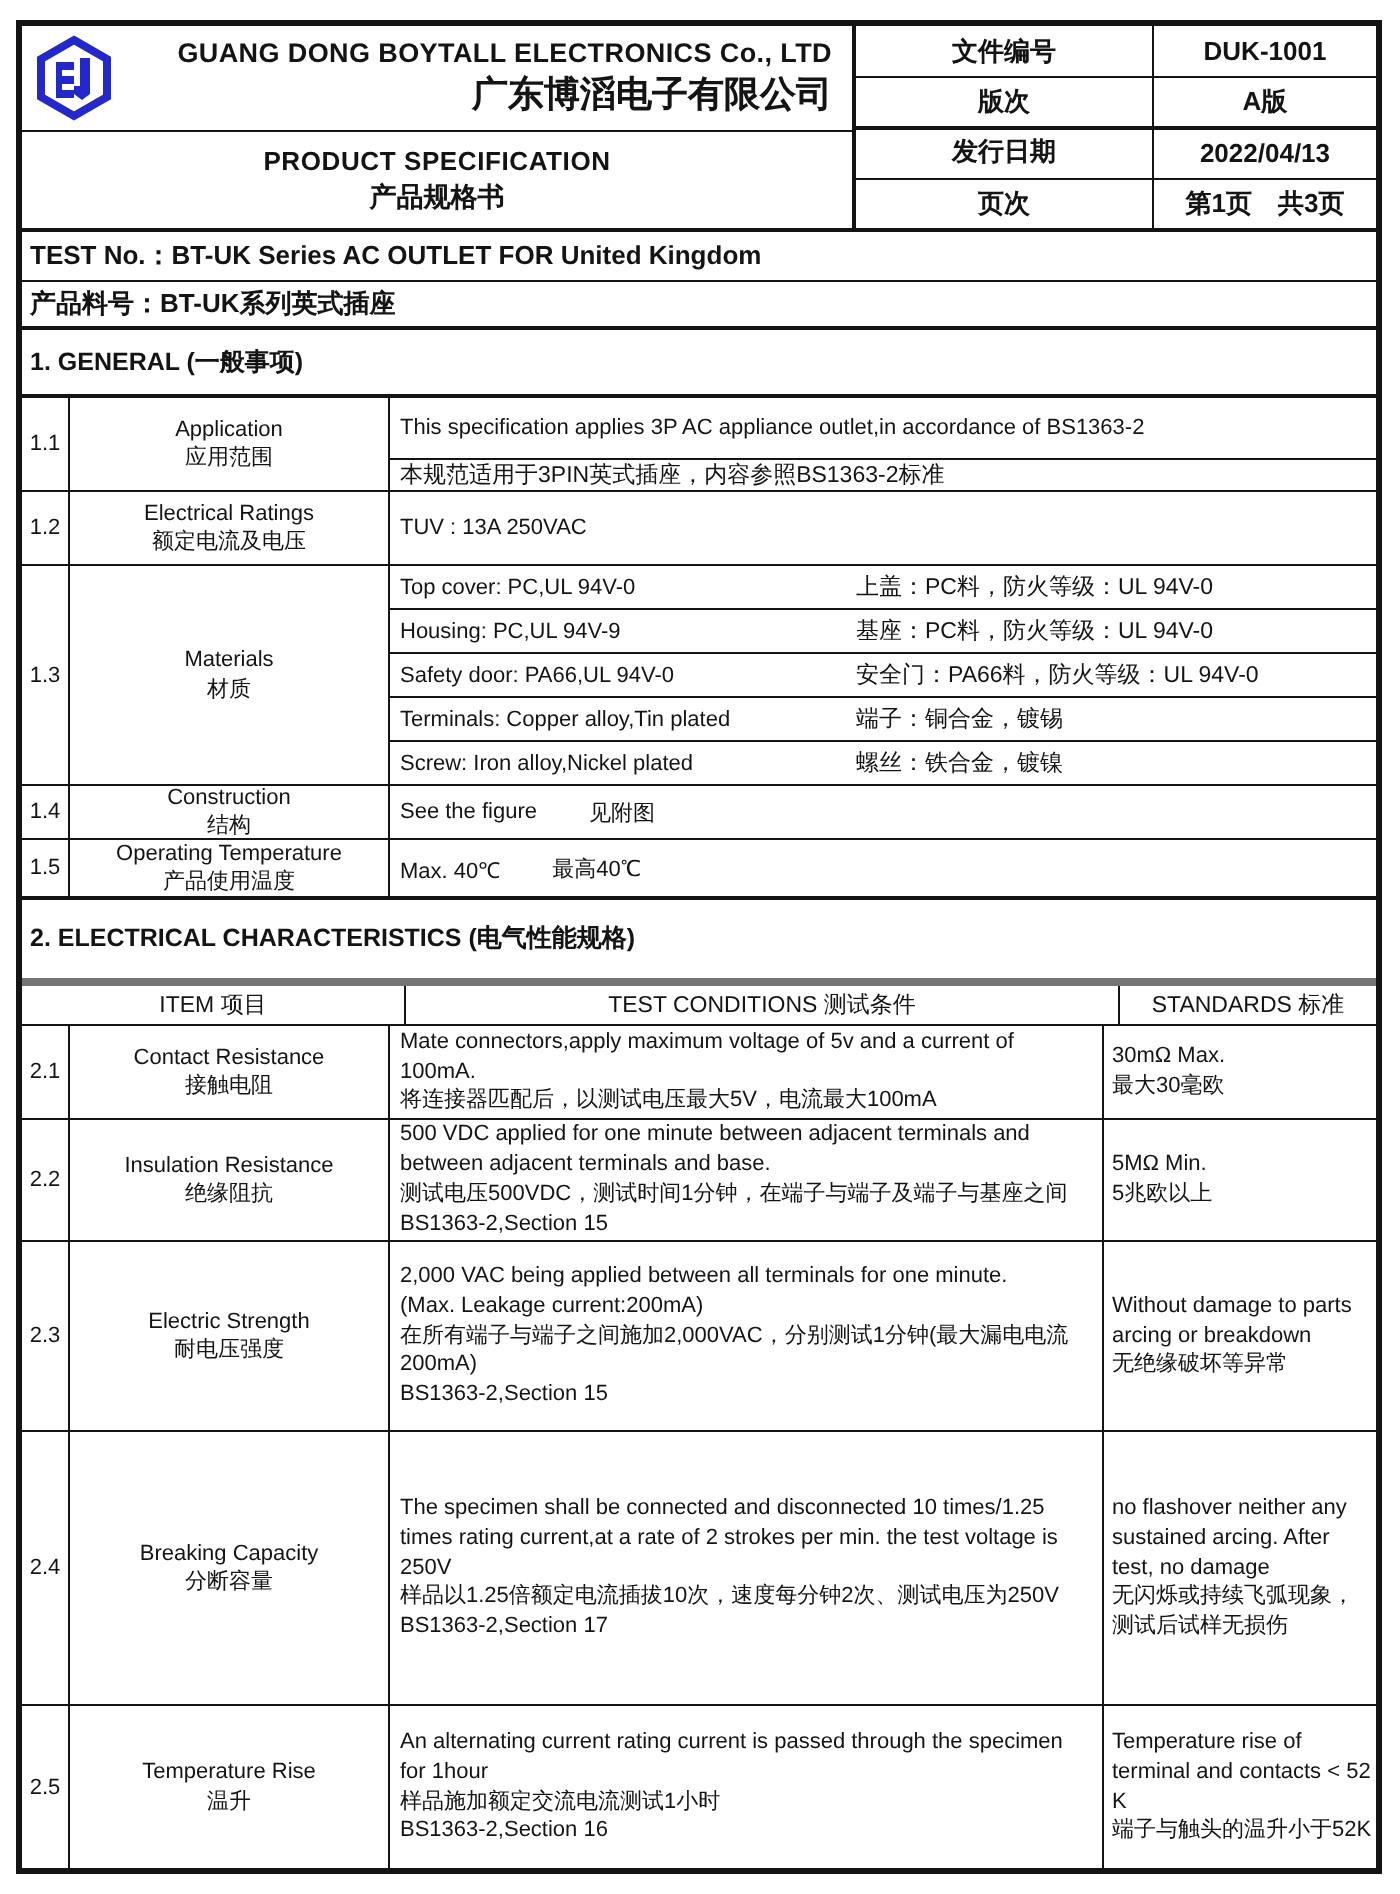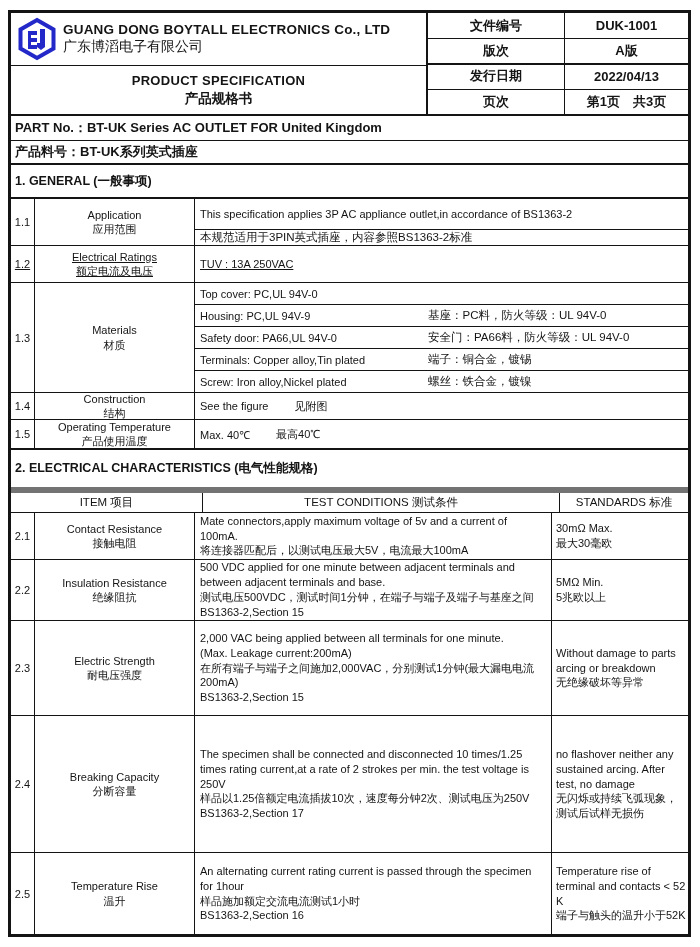--- a/index.html
+++ b/index.html
@@ -10,49 +10,49 @@
   }
   .doc {
     position: absolute; left: 8px; top: 10px; width: 683px; height: 927px;
     border: 3px solid #141414; display: flex; flex-direction: column; background:#fff;
   }
   
   .header { height: 103px; display: flex; border-bottom: 2px solid #141414; }
   .header-left { width: 417px; border-right: 2px solid #141414; display: flex; flex-direction: column; }
   .company-row { height: 53px; border-bottom: 1px solid #141414; display: flex; align-items: center; }
   .logo-wrap { width: 52px; display: flex; justify-content: center; align-items: center; }
-  .company-names { flex: 1; text-align: left; padding-right: 10px; }
+  .company-names { flex: 1; text-align: right; padding-right: 10px; }
   .company-en { font-size: 13.5px; font-weight: bold; letter-spacing: 0.2px; }
-  .company-cn { font-size: 14px; font-weight: normal; margin-top: 1px; }
+  .company-cn { font-size: 18px; font-weight: bold; margin-top: 1px; }
   .title-row { flex: 1; display: flex; flex-direction: column; justify-content: center; text-align: center; }
   .title-en { font-size: 13px; font-weight: bold; letter-spacing: 0.3px; }
   .title-cn { font-size: 13.5px; font-weight: bold; margin-top: 2px; }
   .header-meta { flex: 1; display: flex; flex-direction: column; }
   .meta-row { display: flex; border-bottom: 1px solid #141414; }
   .meta-row:nth-child(1) { height: 27px; }
   .meta-row:nth-child(2) { height: 26px; border-bottom: 2px solid #141414; margin-bottom:-1px; }
   .meta-row:nth-child(3) { height: 26px; }
   .meta-row:nth-child(4) { height: 25px; border-bottom: none; }
-  .meta-label { width: 137px; border-right: 1px solid #141414; display:flex; align-items:center; justify-content:center; font-size: 13px; font-weight: bold; }
+  .meta-label { width: 149px; border-right: 1px solid #141414; display:flex; align-items:center; justify-content:center; font-size: 13px; font-weight: bold; }
   .meta-value { flex: 1; display:flex; align-items:center; justify-content:center; font-size: 13px; font-weight: bold; }
   
   .part-row { height: 25px; border-bottom: 1px solid #141414; display:flex; align-items:center; padding-left: 4px; font-size: 13px; font-weight: bold; }
   .code-row { height: 24px; border-bottom: 2px solid #141414; display:flex; align-items:center; padding-left: 4px; font-size: 13px; font-weight: bold; }
   .sec-heading { height: 34px; border-bottom: 2px solid #141414; display:flex; align-items:center; padding-left: 4px; font-size: 12.5px; font-weight: bold; }
-  .sec-heading2 { height: 43px; border-bottom: 6px solid #737373; display:flex; align-items:center; padding-left: 4px; font-size: 12.5px; font-weight: bold; }
+  .sec-heading2 { height: 43px; border-bottom: 4px solid #737373; display:flex; align-items:center; padding-left: 4px; font-size: 12.5px; font-weight: bold; }
   
   .srow { display: flex; border-bottom: 1px solid #141414; }
   .c-no { width: 24px; border-right: 1px solid #141414; display:flex; align-items:center; justify-content:center; font-size: 11px; }
   .c-name { width: 160px; border-right: 1px solid #141414; display:flex; flex-direction:column; align-items:center; justify-content:center; text-align:center; font-size: 11px; line-height: 1.3; padding: 1px 2px; }
   .c-content { flex: 1; display:flex; flex-direction:column; overflow:hidden; }
   .vcent { display:flex; align-items:center; padding-left: 5px; font-size: 11px; }
   .r11 { height: 47px; }
   .r11 .sub-en { height: 42px; border-bottom: 1px solid #141414; display:flex; align-items:center; padding-left:5px; font-size:11px; }
   .r11 .sub-cn { flex:1; display:flex; align-items:center; padding-left:5px; font-size:11.5px; }
-  .r12 { height: 37px; text-decoration: underline; }
+  .r12 { height: 37px; }
   .r12 .c-content { justify-content:center; }
   .r13 { height: 110px; }
   .mat-row { flex:1; display:flex; align-items:center; border-bottom:1px solid #141414; padding-left:5px; font-size:11px; }
   .mat-row:last-child { border-bottom:none; }
   .mat-en { width: 228px; }
   .mat-cn { flex: 1; font-size: 11.5px; }
   .r14 { height: 27px; }
   .r15 { height: 30px; border-bottom: 2px solid #141414; }
   .gap-cn { margin-left: 26px; }
   .r14 .c-content, .r15 .c-content { flex-direction: row; align-items: center; padding-left: 5px; font-size: 11px; }
@@ -110,21 +110,21 @@
           <div class="meta-label">发行日期</div>
           <div class="meta-value">2022/04/13</div>
         </div>
         <div class="meta-row">
           <div class="meta-label">页次</div>
           <div class="meta-value">第1页　共3页</div>
         </div>
       </div>
     </div>
 
-    <div class="part-row">PART No.：BT-UK Series AC OUTLET FOR United Kingdom</div>
+    <div class="part-row">TEST No.：BT-UK Series AC OUTLET FOR United Kingdom</div>
     <div class="code-row">产品料号：BT-UK系列英式插座</div>
 
     <div class="sec-heading">1. GENERAL  (一般事项)</div>
 
     <div class="srow r11">
       <div class="c-no">1.1</div>
       <div class="c-name">
         <div>Application</div>
         <div>应用范围</div>
       </div>
@@ -147,20 +147,21 @@
 
     <div class="srow r13">
       <div class="c-no">1.3</div>
       <div class="c-name">
         <div>Materials</div>
         <div>材质</div>
       </div>
       <div class="c-content">
         <div class="mat-row">
           <span class="mat-en">Top cover: PC,UL 94V-0</span>
+          <span class="mat-cn">上盖：PC料，防火等级：UL 94V-0</span>
         </div>
         <div class="mat-row">
           <span class="mat-en">Housing: PC,UL 94V-9</span>
           <span class="mat-cn">基座：PC料，防火等级：UL 94V-0</span>
         </div>
         <div class="mat-row">
           <span class="mat-en">Safety door: PA66,UL 94V-0</span>
           <span class="mat-cn">安全门：PA66料，防火等级：UL 94V-0</span>
         </div>
         <div class="mat-row">

